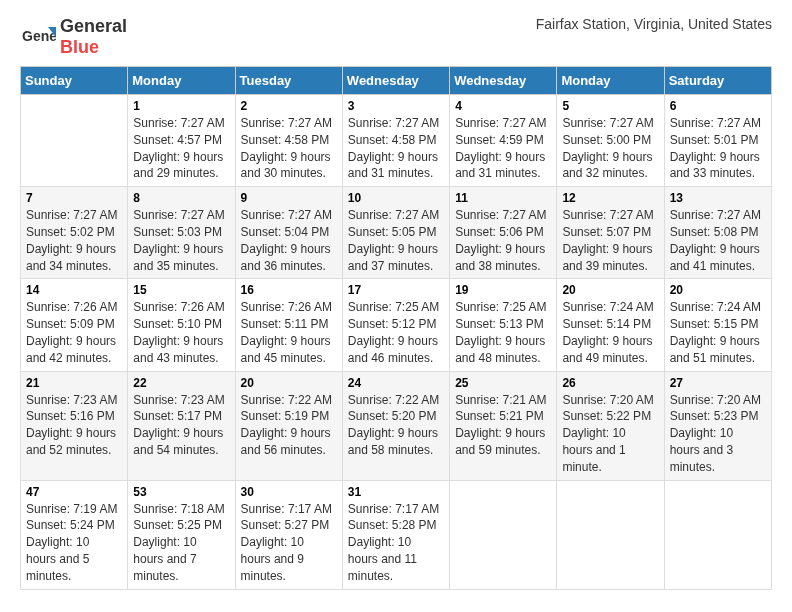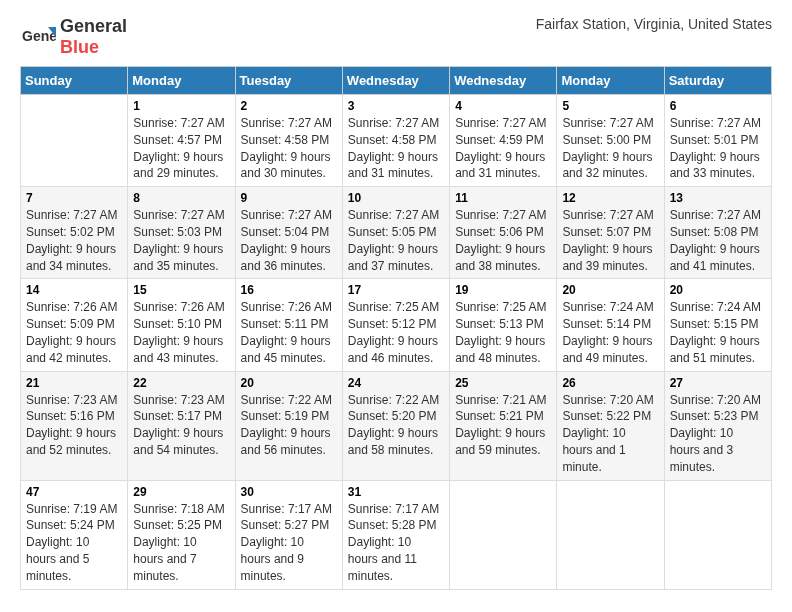--- a/index.html
+++ b/index.html
@@ -238,21 +238,21 @@
           <span class="day-num">27</span>
           <div class="day-info">Sunrise: 7:20 AM<br>Sunset: 5:23 PM<br>Daylight: 10 hours and 3 minutes.</div>
         </td>
       </tr>
       <tr>
         <td>
           <span class="day-num">47</span>
           <div class="day-info">Sunrise: 7:19 AM<br>Sunset: 5:24 PM<br>Daylight: 10 hours and 5 minutes.</div>
         </td>
         <td>
-          <span class="day-num">29</span>
+          <span class="day-num">53</span>
           <div class="day-info">Sunrise: 7:18 AM<br>Sunset: 5:25 PM<br>Daylight: 10 hours and 7 minutes.</div>
         </td>
         <td>
           <span class="day-num">30</span>
           <div class="day-info">Sunrise: 7:17 AM<br>Sunset: 5:27 PM<br>Daylight: 10 hours and 9 minutes.</div>
         </td>
         <td>
           <span class="day-num">31</span>
           <div class="day-info">Sunrise: 7:17 AM<br>Sunset: 5:28 PM<br>Daylight: 10 hours and 11 minutes.</div>
         </td>

